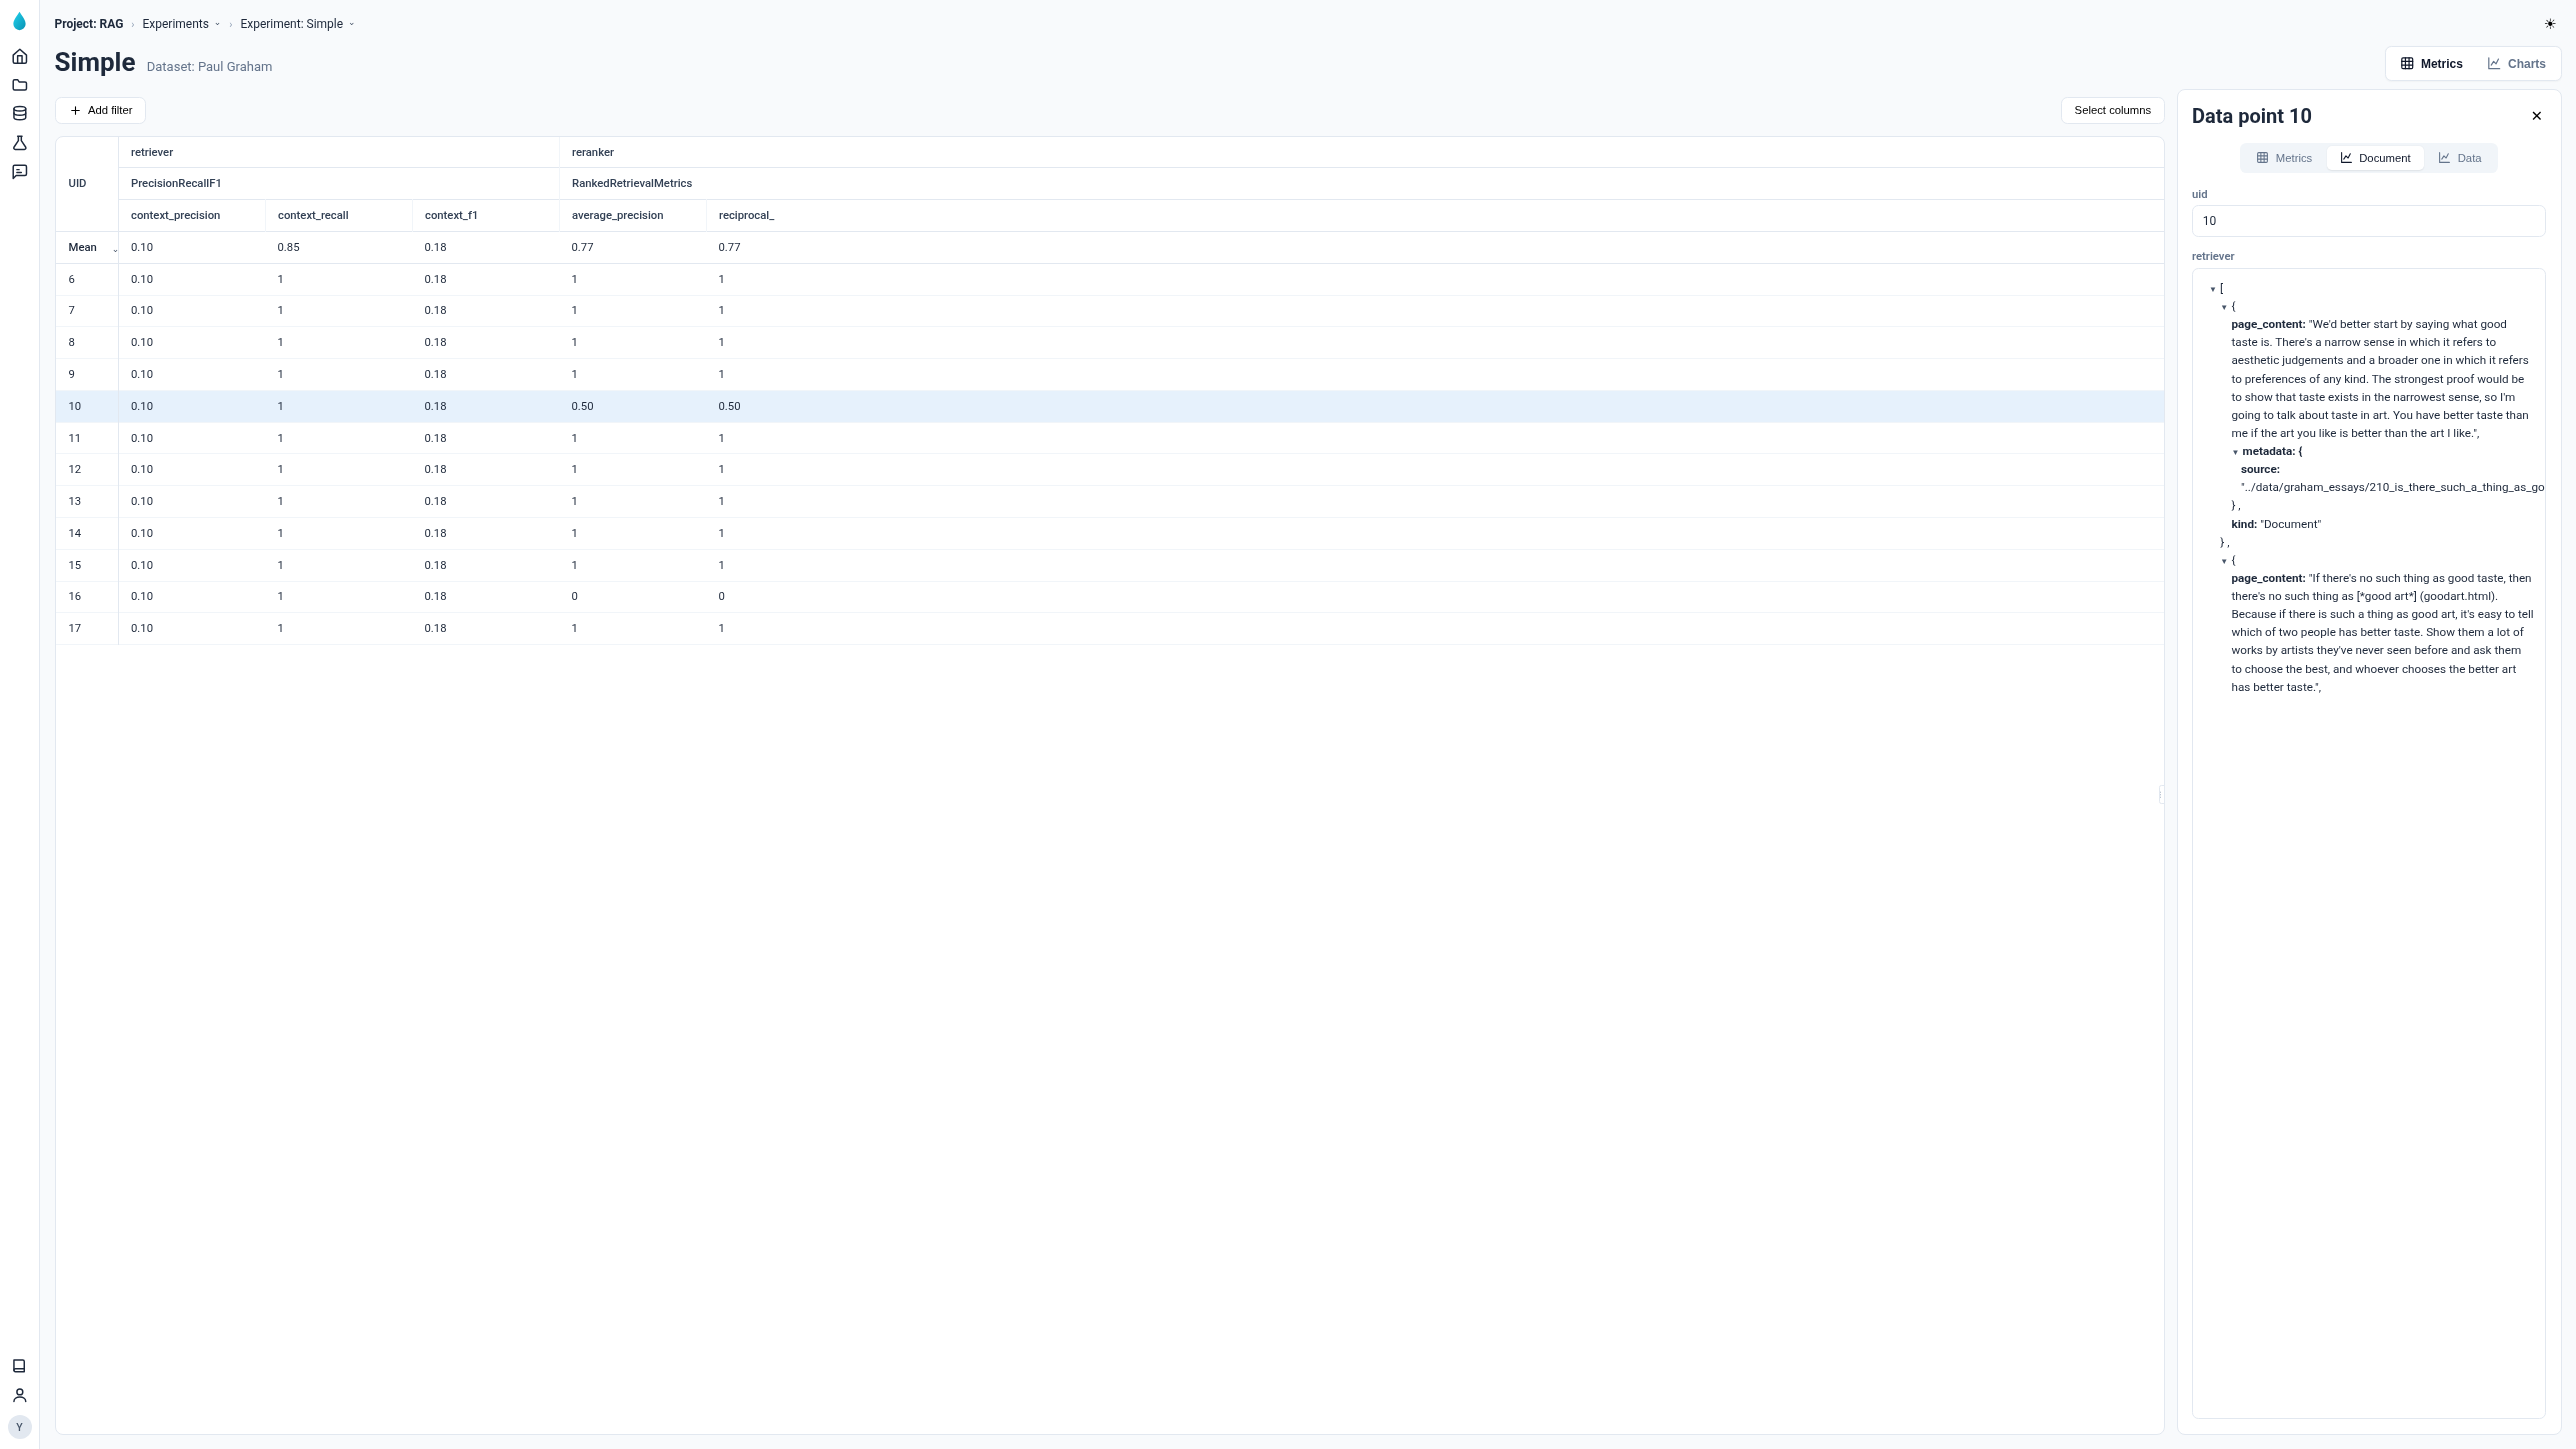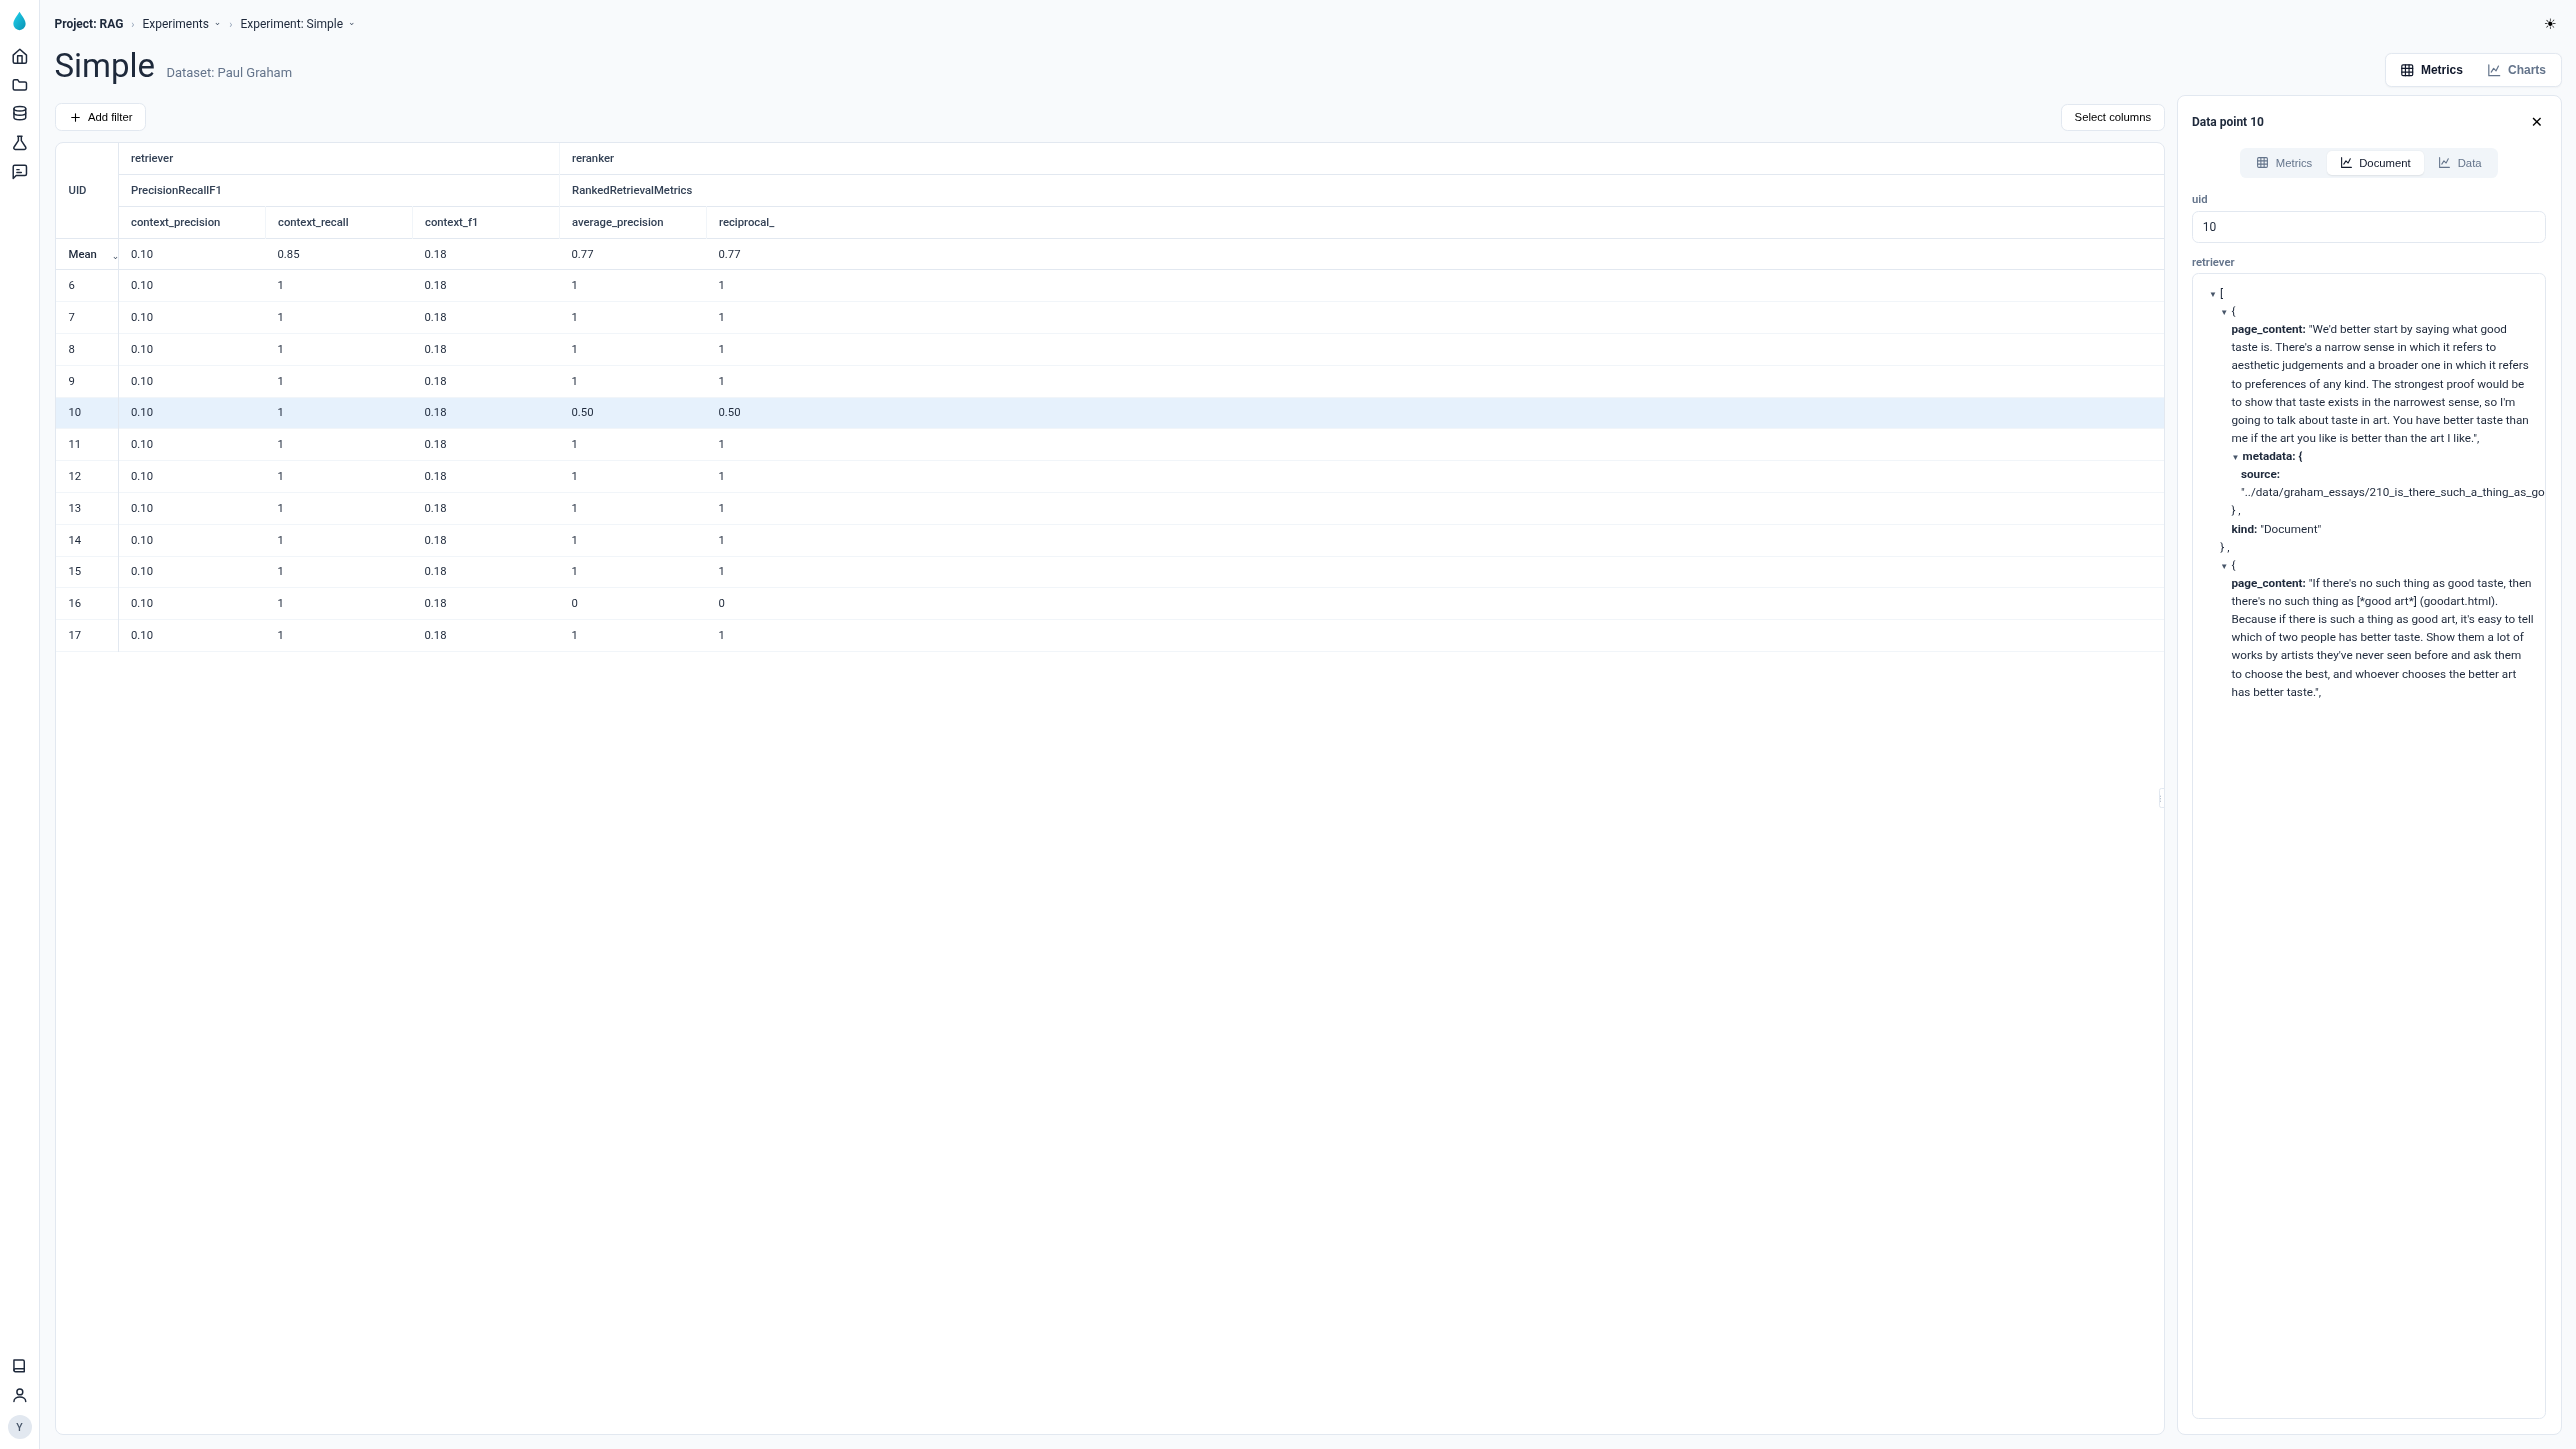--- a/index.html
+++ b/index.html
@@ -13,21 +13,21 @@
 .main { flex: 1; display: flex; flex-direction: column; overflow: hidden; }
 .topbar { display: flex; align-items: center; padding: 11.3px 14.5px 4.8px; gap: 8px; }
 .breadcrumb { display: flex; align-items: center; gap: 8px; font-size: 12px; }
 .breadcrumb-item { display: flex; align-items: flex-start; gap: 4.8px; cursor: pointer; }
 .breadcrumb-item strong { font-weight: 700; }
 .breadcrumb-sep { color: #94a3b8; font-size: 10.5px; }
 .chev { font-size: 8.9px; color: #475569; }
 .topbar-spacer { flex: 1; }
 .theme-btn { background: none; border: none; cursor: pointer; font-size: 14.5px; padding: 4.8px; }
 .header { display: flex; align-items: baseline; padding: 4.8px 14.5px 8px; gap: 11.3px; }
-.page-title { font-size: 33px; font-weight: 400; }
+.page-title { font-size: 26px; font-weight: 700; }
 .dataset-label { color: #64748b; font-size: 13px; }
 .header-spacer { flex: 1; }
 .tabs-box { display: flex; background: #fff; border: 0.8px solid #e2e8f0; border-radius: 6.4px; padding: 3.2px; gap: 1.6px; box-shadow: 0 0.8px 1.6px rgba(0,0,0,0.03); }
 .tab-btn { display: flex; align-items: center; gap: 6.4px; padding: 5.6px 11.3px; border-radius: 4.8px; border: none; background: transparent; cursor: pointer; font-size: 12px; font-weight: 600; color: #64748b; }
 .tab-btn.active { color: #0f172a; }
 .tab-btn svg { width: 14.5px; height: 14.5px; }
 .content-row { display: flex; gap: 11.3px; padding: 0 14.5px 14.5px; flex: 1; overflow: hidden; }
 .table-section { flex: 1; display: flex; flex-direction: column; overflow: hidden; }
 .table-toolbar { display: flex; align-items: center; padding: 8px 0 11.3px; justify-content: flex-end; }
 .add-filter-btn { display: flex; align-items: center; gap: 6.4px; padding: 6.4px 13px; border: 0.8px solid #e2e8f0; background: #fff; border-radius: 6.4px; cursor: pointer; font-size: 11.3px; font-weight: 500; }
@@ -43,21 +43,21 @@
 .uid-header { font-weight: 500; vertical-align: middle; }
 .col-border-l { border-left: 0.8px solid #f1f5f9; }
 .mean-row { border-bottom: 0.8px solid #e2e8f0; }
 .mean-label { display: flex; align-items: flex-end; gap: 15px; font-weight: 500; }
 .scroll-body { overflow-y: auto; flex: 1; }
 tbody tr { border-bottom: 0.8px solid #f1f5f9; cursor: pointer; }
 tbody tr.selected { background: #e6f1fc; }
 .drag-handle { position: absolute; right: -4.8px; top: 50%; width: 9.7px; height: 19.3px; background: #fff; border: 0.8px solid #e2e8f0; border-radius: 2.4px; display: flex; align-items: center; justify-content: center; font-size: 7.2px; color: #94a3b8; cursor: col-resize; }
 .detail-panel { width: 385px; background: #fff; border: 0.8px solid #e2e8f0; border-radius: 8px; padding: 14.5px; display: flex; flex-direction: column; overflow: hidden; }
 .detail-header { display: flex; align-items: center; margin-bottom: 14.5px; }
-.detail-title { font-size: 12px; font-weight: 700; flex: 1; }
+.detail-title { font-size: 20px; font-weight: 700; flex: 1; }
 .close-btn { background: none; border: none; cursor: pointer; font-size: 14.5px; padding: 3.2px; }
 .pill-tabs { display: flex; justify-content: center; margin-bottom: 14.5px; }
 .pill-tabs-inner { display: flex; background: #f1f5f9; border-radius: 6.4px; padding: 3.2px; gap: 1.6px; }
 .pill-tab { display: flex; align-items: center; gap: 6.4px; padding: 5.6px 13px; border-radius: 4.8px; border: none; background: transparent; cursor: pointer; font-size: 11.3px; font-weight: 500; color: #64748b; }
 .pill-tab.active { background: #fff; color: #0f172a; box-shadow: 0 0.8px 1.6px rgba(0,0,0,0.08); }
 .pill-tab svg { width: 13px; height: 13px; }
 .field-label { color: #64748b; font-weight: 600; font-size: 11.3px; margin-bottom: 4.8px; }
 .field-box { border: 0.8px solid #e2e8f0; border-radius: 6.4px; padding: 8px 9.7px; margin-bottom: 13px; font-size: 12px; }
 .json-box { border: 0.8px solid #e2e8f0; border-radius: 6.4px; padding: 9.7px 11.3px 9.7px 16px; font-size: 11.7px; line-height: 1.55; overflow-y: auto; flex: 1; }
 .json-toggle { font-size: 8px; margin-right: 3.2px; color: #475569; cursor: pointer; display: inline-block; }

